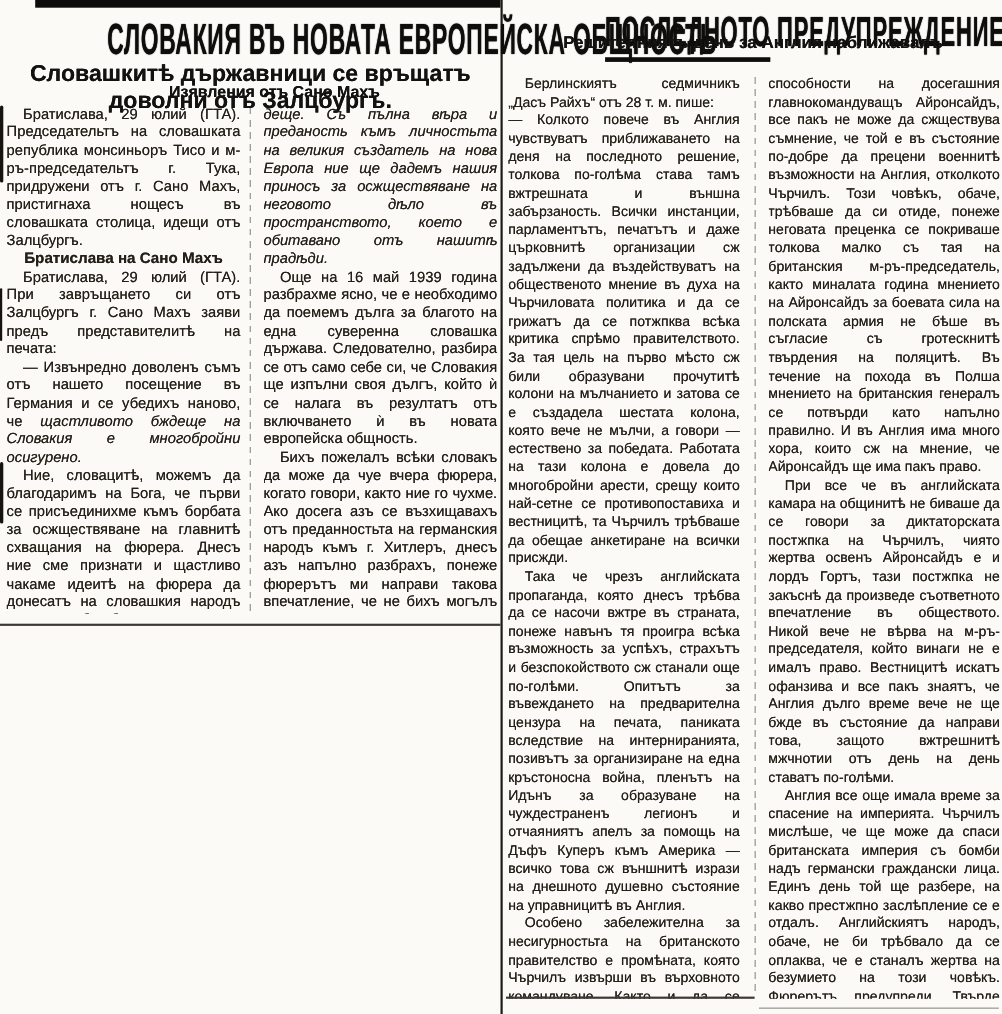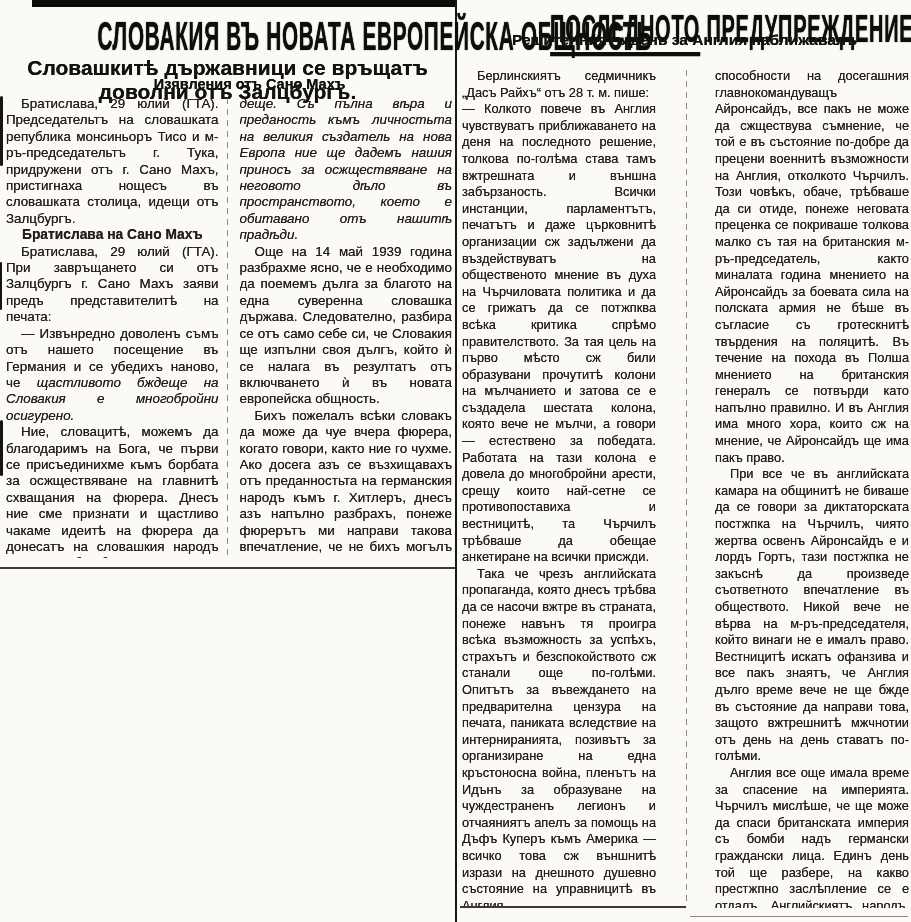--- a/index.html
+++ b/index.html
@@ -86,39 +86,39 @@
       <div class="col">
         <p class="indent">Братислава, 29 юлий (ГТА). Председательтъ на словашката република монсиньоръ Тисо и м-ръ-председательтъ г. Тука, придружени отъ г. Сано Махъ, пристигнаха нощесъ въ словашката столица, идещи отъ Залцбургъ.</p>
         <p class="inhead">Братислава на Сано Махъ</p>
         <p class="indent">Братислава, 29 юлий (ГТА). При завръщането си отъ Залцбургъ г. Сано Махъ заяви предъ представителитѣ на печата:</p>
         <p class="indent"><span>— Извънредно доволенъ съмъ отъ нашето посещение въ Германия и се убедихъ наново, че </span><i>щастливото бждеще на Словакия е многобройни осигурено.</i></p>
         <p class="indent">Ние, словацитѣ, можемъ да благодаримъ на Бога, че първи се присъединихме къмъ борбата за осжществяване на главнитѣ схващания на фюрера. Днесъ ние сме признати и щастливо чакаме идеитѣ на фюрера да донесатъ на словашкия народъ едно по-добро бж-</p>
       </div>
 
       <div class="col">
         <p class="em">деще. Съ пълна вѣра и преданость къмъ личностьта на великия създатель на нова Европа ние ще дадемъ нашия приносъ за осжществяване на неговото дѣло въ пространството, което е обитавано отъ нашитѣ прадѣди.</p>
-        <p class="indent">Още на 14 май 1939 година разбрахме ясно, че е необходимо да поемемъ дълга за благото на една суверенна словашка държава. Следователно, разбира се отъ само себе си, че Словакия ще изпълни своя дългъ, който ѝ се налага въ резултатъ отъ включването ѝ въ новата европейска общность.</p>
+        <p class="indent">Още на 16 май 1939 година разбрахме ясно, че е необходимо да поемемъ дълга за благото на една суверенна словашка държава. Следователно, разбира се отъ само себе си, че Словакия ще изпълни своя дългъ, който ѝ се налага въ резултатъ отъ включването ѝ въ новата европейска общность.</p>
         <p class="indent">Бихъ пожелалъ всѣки словакъ да може да чуе вчера фюрера, когато говори, както ние го чухме. Ако досега азъ се възхищавахъ отъ преданностьта на германския народъ къмъ г. Хитлеръ, днесъ азъ напълно разбрахъ, понеже фюрерътъ ми направи такова впечатление, че не бихъ могълъ да го изразя съ думи.</p>
       </div>
     </div>
 
     <div class="hrule" style="left:0;top:567px;width:455px;"></div>
   </section>
 
   <section style="position:absolute;left:458px;top:0;width:453px;height:922px;">
 
     <div class="headline-wrap" style="top:8px;">
       <span class="headline" style="font-size:27px;"><span class="uline">ПОСЛЕДНОТО</span><span> ПРЕДУПРЕЖДЕНИЕ НА ГЕРМАНИЯ</span></span>
     </div>
 
     <div class="subhead lvl1" style="top:31px;font-size:15.5px;">Решителниятъ день за Англия наближавалъ</div>
 
     <div class="colrule" style="left:228px;top:70px;height:836px;"></div>
 
-    <div class="cols right-cols" style="left:4px;top:68px;width:447px;height:840px;gap:33px;">
+    <div class="cols right-cols" style="left:4px;top:68px;width:447px;height:840px;">
 
       <div class="col">
         <p class="indent">Берлинскиятъ седмичникъ „Дасъ Райхъ“ отъ 28 т. м. пише:</p>
         <p>— Колкото повече въ Англия чувствуватъ приближаването на деня на последното решение, толкова по-голѣма става тамъ вжтрешната и външна забързаность. Всички инстанции, парламентътъ, печатътъ и даже църковнитѣ организации сж задължени да въздействуватъ на общественото мнение въ духа на Чърчиловата политика и да се грижатъ да се потжпква всѣка критика спрѣмо правителството. За тая цель на първо мѣсто сж били образувани прочутитѣ колони на мълчанието и затова се е създадела шестата колона, която вече не мълчи, а говори — естествено за победата. Работата на тази колона е довела до многобройни арести, срещу които най-сетне се противопоставиха и вестницитѣ, та Чърчилъ трѣбваше да обещае анкетиране на всички присжди.</p>
         <p class="indent">Така че чрезъ английската пропаганда, която днесъ трѣбва да се насочи вжтре въ страната, понеже навънъ тя проигра всѣка възможность за успѣхъ, страхътъ и безспокойството сж станали още по-голѣми. Опитътъ за въвеждането на предварителна цензура на печата, паниката вследствие на интерниранията, позивътъ за организиране на една кръстоносна война, пленътъ на Идънъ за образуване на чуждестраненъ легионъ и отчаяниятъ апелъ за помощь на Дъфъ Куперъ къмъ Америка — всичко това сж външнитѣ изрази на днешното душевно състояние на управницитѣ въ Англия.</p>
         <p class="indent">Особено забележителна за несигурностьта на британското правителство е промѣната, която Чърчилъ извърши въ върховното командуване. Както и да се смѣтатъ военнитѣ</p>
       </div>
 
       <div class="col">
         <p>способности на досегашния главнокомандуващъ Айронсайдъ, все пакъ не може да сжществува съмнение, че той е въ състояние по-добре да прецени военнитѣ възможности на Англия, отколкото Чърчилъ. Този човѣкъ, обаче, трѣбваше да си отиде, понеже неговата преценка се покриваше толкова малко съ тая на британския м-ръ-председатель, както миналата година мнението на Айронсайдъ за боевата сила на полската армия не бѣше въ съгласие съ гротескнитѣ твърдения на поляцитѣ. Въ течение на похода въ Полша мнението на британския генералъ се потвърди като напълно правилно. И въ Англия има много хора, които сж на мнение, че Айронсайдъ ще има пакъ право.</p>

